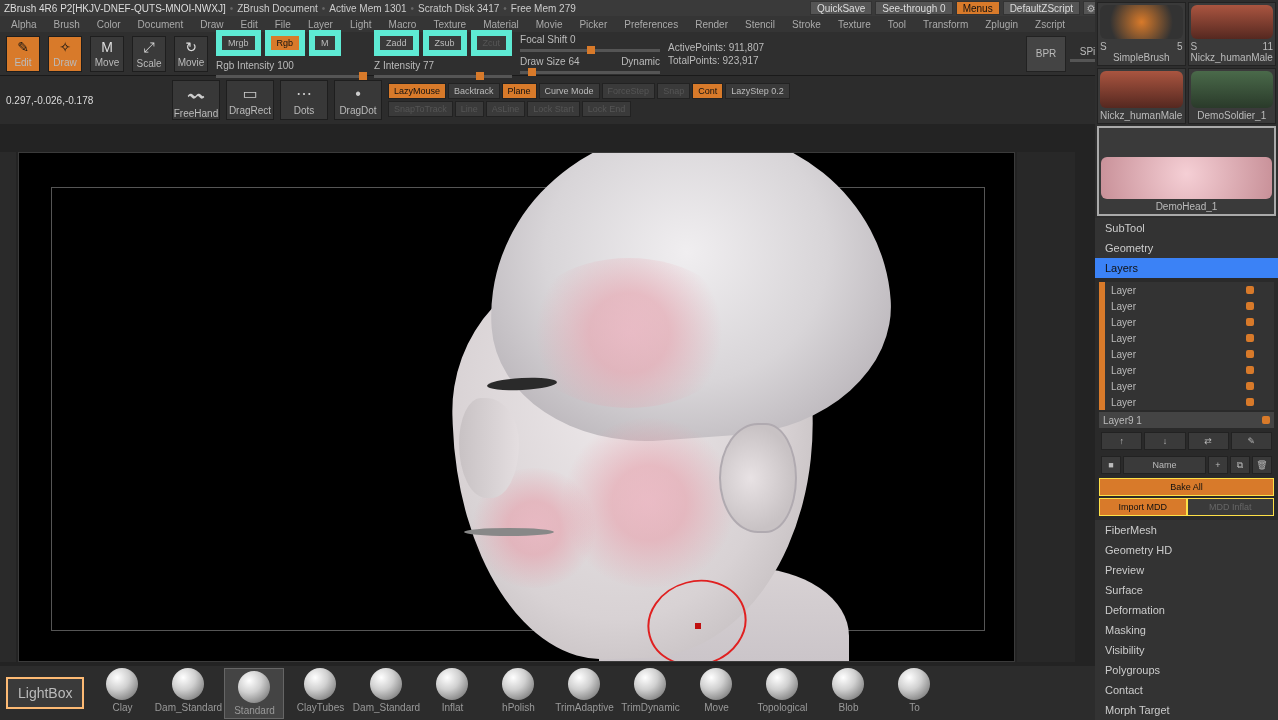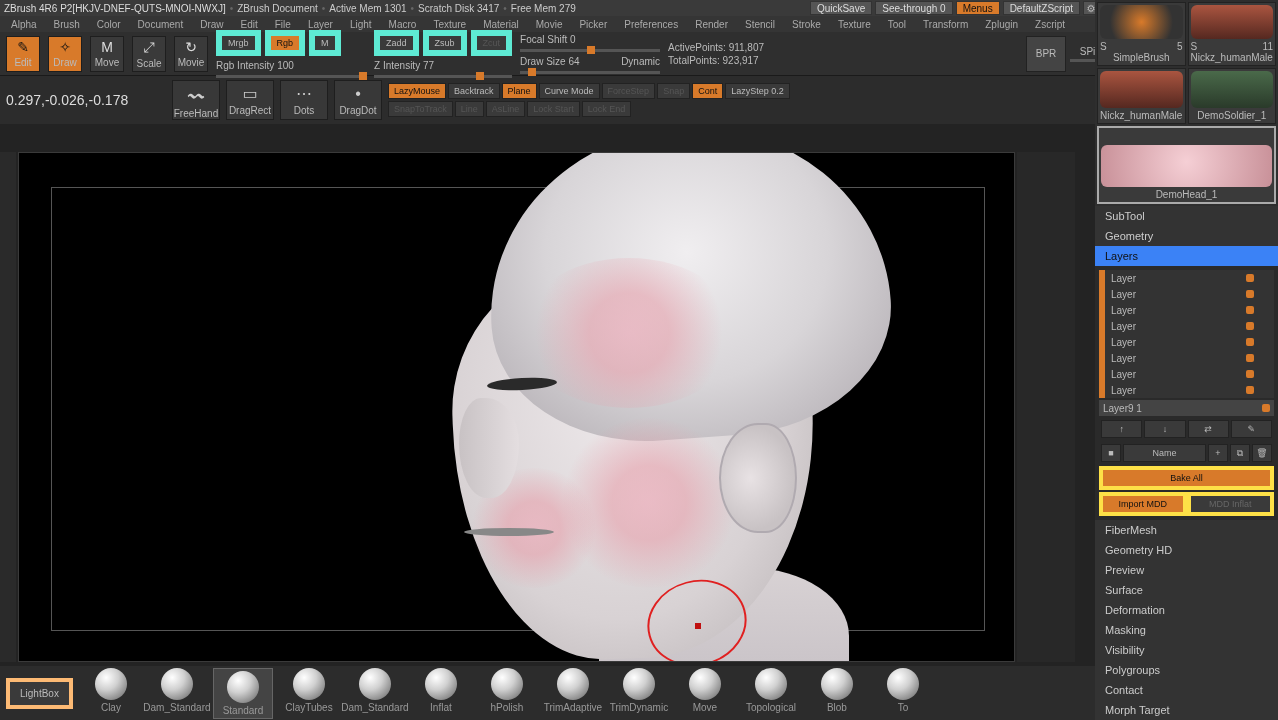--- a/index.html
+++ b/index.html
@@ -21,21 +21,21 @@
 .iconbtn.active .glyph{color:#111}
 .sliderblock{display:flex;flex-direction:column;gap:4px;min-width:130px}
 .sliderrow{display:flex;align-items:center;gap:4px;font-size:10px}
 .pillbtn{background:#3a3a3a;padding:2px 6px;border:6px solid #5eead4;cursor:pointer;font-size:9px}
 .pillbtn.orange{background:#d87a2a;color:#111}
 .sliderbg{height:3px;background:#555;position:relative;width:100%}
 .sliderknob{position:absolute;top:-3px;width:8px;height:8px;background:#d87a2a}
 .statblock{display:flex;flex-direction:column;gap:2px;font-size:10px;color:#ddd}
 .bprbtn{width:40px;height:36px;background:#444;border:1px solid #222;display:flex;align-items:center;justify-content:center;cursor:pointer;font-size:10px}
 .toolrow2{height:48px;background:#2c2c2c;display:flex;align-items:center;padding:4px 6px;gap:6px}
-.coord{font-size:14px;color:#ddd;min-width:100px}
+.coord{font-size:10px;color:#ddd;min-width:100px}
 .swatch{width:30px;height:30px;border:1px solid #444}
 .modebtn{width:48px;height:40px;background:#383838;border:1px solid #1e1e1e;display:flex;flex-direction:column;align-items:center;justify-content:center;gap:2px;cursor:pointer;font-size:8px}
 .modebtn .glyph{font-size:16px;color:#ccc}
 .lazyblock{display:flex;gap:2px;align-items:center;flex-wrap:wrap;width:210px}
 .lazybtn{background:#3a3a3a;padding:2px 5px;font-size:9px;border:1px solid #222;cursor:pointer}
 .lazybtn.orange{background:#d87a2a;color:#111}
 .lazybtn.dim{color:#555}
 .alphablock{width:42px;display:flex;flex-direction:column;align-items:center;gap:2px;font-size:8px}
 .alphasq{width:30px;height:24px;background:#222;border:1px solid #444;display:flex;align-items:center;justify-content:center}
 .canvas{position:absolute;left:18px;top:152px;width:997px;height:510px;background:#000;border:1px solid #3a3a3a;overflow:hidden}
@@ -65,24 +65,24 @@
 .thumbrow2{display:flex;gap:2px;padding:0 2px;height:56px}
 .sectionhdr{background:#333;padding:4px 10px;font-size:11px;color:#ccc;cursor:pointer}
 .sectionhdr.open{background:#3b82f6;color:#111}
 .layerspanel{background:#2a2a2a;padding:4px;display:flex;flex-direction:column;gap:2px}
 .layerrow{height:16px;background:#333;display:flex;align-items:center;padding:0 4px;font-size:8px;color:#666;position:relative}
 .layerrow .dot{position:absolute;right:20px;width:8px;height:8px;background:#d87a2a;border-radius:2px}
 .layerbar{position:absolute;left:0;top:0;width:6px;height:100%;background:#d87a2a}
 .layerbtns{display:flex;gap:2px;padding:2px}
 .lsbtn{flex:1;height:18px;background:#3a3a3a;border:1px solid #222;display:flex;align-items:center;justify-content:center;font-size:9px;cursor:pointer}
 .actionrow{display:flex;gap:0}
-.actbtn{flex:1;background:#3a3a3a;padding:3px 4px;font-size:9px;border:4px solid #fde047;cursor:pointer;text-align:center}
+.actbtn{flex:1;background:#3a3a3a;padding:3px 4px;font-size:9px;border:1px solid #fde047;cursor:pointer;text-align:center}
 .actbtn.orange{background:#d87a2a;color:#111}
 .bottombar{position:absolute;left:0;bottom:0;width:1095px;height:54px;background:#2c2c2c;display:flex;align-items:center;padding:0 6px;gap:8px}
-.lightbox{background:#3a3a3a;padding:6px 10px;font-size:10px;border:4px solid #fdba74;cursor:pointer}
+.lightbox{background:#3a3a3a;padding:6px 10px;font-size:14px;border:2px solid #fdba74;cursor:pointer}
 .brushthumb{width:60px;display:flex;flex-direction:column;align-items:center;gap:2px;cursor:pointer}
 .brushball{width:32px;height:32px;background:radial-gradient(circle at 35% 30%,#fff 0%,#d0d0d0 40%,#707070 90%);border-radius:50%}
 .brushthumb.active{background:#444;border:1px solid #666;padding:2px}
 .brushname{font-size:10px;color:#999}
 .spixslider{width:40px;height:3px;background:#555;position:relative}
 .spixslider::after{content:"";position:absolute;right:0;top:-3px;width:8px;height:8px;background:#d87a2a}
 </style>
 </head>
 <body>
 

